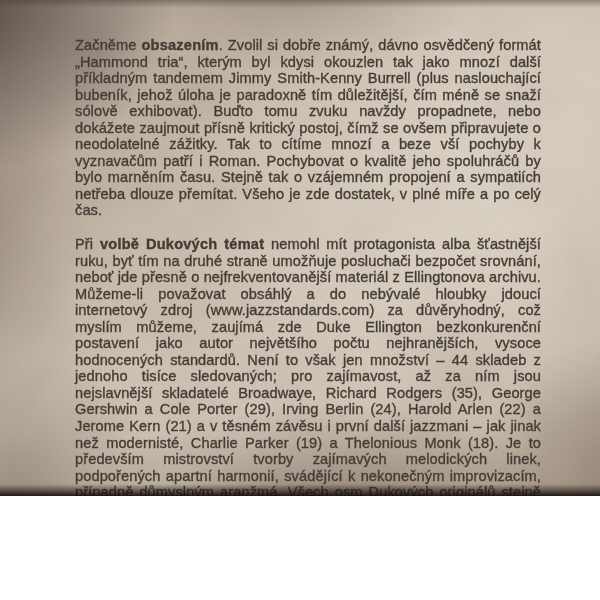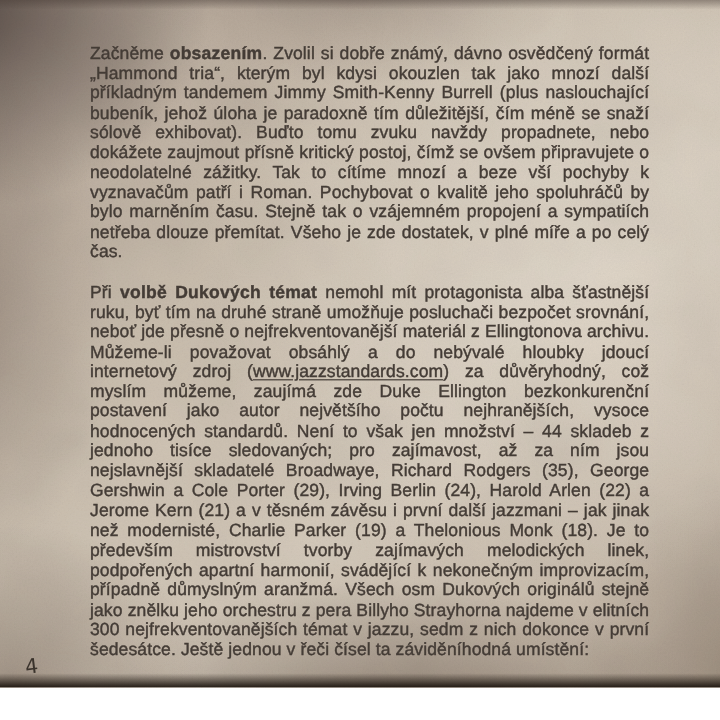--- a/index.html
+++ b/index.html
@@ -3,21 +3,21 @@
 <meta charset="utf-8">
 <style>
   html, body { margin: 0; padding: 0; }
   body {
     width: 600px; height: 600px;
     font-family: "Liberation Sans", sans-serif;
     overflow: hidden;
   }
   .page {
     position: relative;
-    width: 600px; height: 573px;
+    width: 600px; height: 496px;
     overflow: hidden;
     
     background:
       radial-gradient(ellipse 320px 260px at -4% 2%, rgba(74,62,58,0.80), rgba(74,62,58,0) 62%),
       radial-gradient(ellipse 200px 340px at -6% 45%, rgba(112,96,86,0.45), rgba(112,96,86,0) 65%),
       radial-gradient(ellipse 260px 220px at 2% 100%, rgba(104,88,76,0.45), rgba(104,88,76,0) 62%),
       radial-gradient(ellipse 420px 180px at 55% 104%, rgba(86,70,58,0.50), rgba(86,70,58,0) 62%),
       radial-gradient(ellipse 240px 240px at 103% 97%, rgba(96,80,66,0.40), rgba(96,80,66,0) 60%),
       radial-gradient(ellipse 300px 160px at 50% -4%, rgba(110,94,86,0.35), rgba(110,94,86,0) 60%),
       radial-gradient(ellipse 460px 420px at 78% 38%, rgba(236,228,215,0.55), rgba(236,228,215,0) 65%),
@@ -39,21 +39,21 @@
     position: absolute;
     left: 75px; top: 37px; width: 466px;
     font-size: 14.6px; line-height: 16.55px;
     text-align: justify;
     color: #443c36;
     -webkit-text-stroke: 0.35px currentColor;
     letter-spacing: 0.1px;
   }
   .body-text p { margin: 0 0 17px 0; }
   .body-text .bold { font-weight: bold; letter-spacing: 0.2px; }
-  .body-text .link { text-decoration: underline; text-underline-offset: 2px; }
+  .body-text .link { text-underline-offset: 2px; }
   .page-number {
     position: absolute;
     left: 21px; top: 546px;
     font-family: "DejaVu Sans", sans-serif;
     font-size: 17px;
     color: #3a332c;
     transform: rotate(-7deg);
   }
 </style>
 </head>

